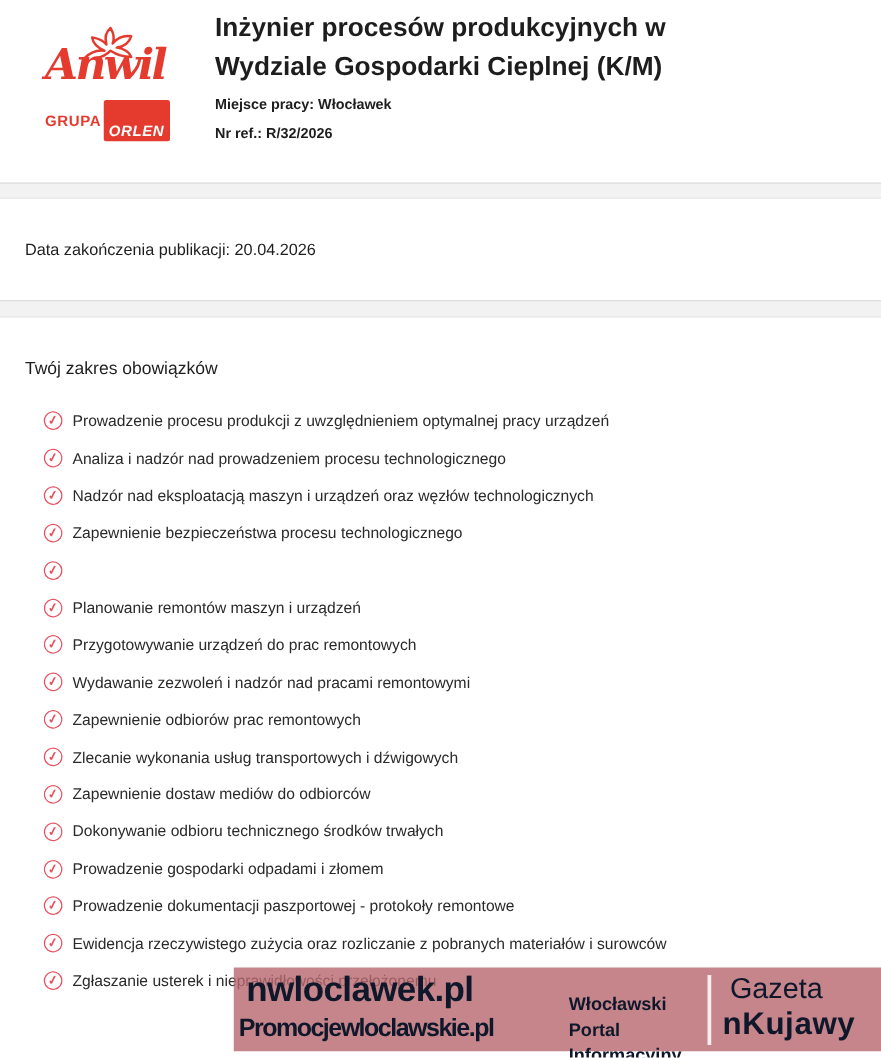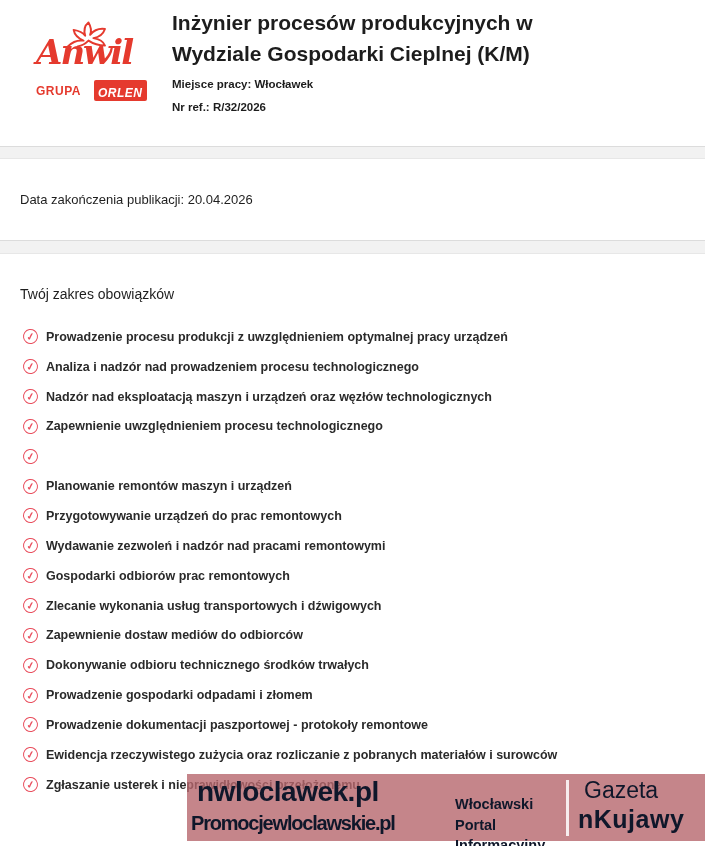--- a/index.html
+++ b/index.html
@@ -17,43 +17,43 @@
   .page{position:absolute;inset:0;background:#fff;}
 
   
   .logo{position:absolute;left:36px;top:20px;width:96px;height:80px;}
   .leaf{position:absolute;left:24px;top:0;width:52px;height:28px;}
   .anwil-script{position:absolute;left:0;top:14px;font-family:"DejaVu Serif",serif;
     font-style:italic;font-weight:bold;font-size:34px;color:var(--brand_red);
     letter-spacing:-2px;line-height:36px;}
   .grupa-row{position:absolute;left:0;top:60px;display:flex;align-items:center;}
   .grupa-label{font-size:12px;font-weight:bold;color:var(--brand_red);letter-spacing:0.5px;}
-  .orlen-badge{margin-left:13px;background:var(--brand_red);color:#fff;font-size:12px;
-    font-weight:bold;font-style:italic;padding:6px 5px 1px 4px;border-radius:2px;letter-spacing:0.5px;}
+  .orlen-badge{margin-left:2px;background:var(--brand_red);color:#fff;font-size:12px;
+    font-weight:bold;font-style:italic;padding:18px 5px 1px 4px;border-radius:2px;letter-spacing:0.5px;}
 
   .title-block{position:absolute;left:172px;top:0;width:520px;}
   .job-title{position:absolute;top:8px;left:0;font-size:21px;font-weight:700;
     line-height:30.5px;color:var(--text_dark);white-space:nowrap;}
   .job-title span{display:block;}
   .job-location{position:absolute;top:78px;left:0;font-size:11.5px;font-weight:bold;}
   .job-ref{position:absolute;top:101px;left:0;font-size:11.5px;font-weight:bold;}
 
   
   .bar{position:absolute;left:0;width:705px;background:var(--bar_gray);
     border-top:1px solid var(--bar_border);border-bottom:1px solid #e7e7e7;}
   .bar1{top:146px;height:13px;}
   .bar2{top:240px;height:14px;}
 
   
   .pub-date{position:absolute;left:20px;top:192px;font-size:13px;color:#1e1e1e;}
 
   
   .duties-heading{position:absolute;left:20px;top:286px;font-size:14px;font-weight:400;color:#1e1e1e;}
   .duties-list{position:absolute;left:0;top:322px;width:705px;list-style:none;}
-  .duties-list li{height:29.85px;display:flex;align-items:center;padding-left:23px;font-weight:bold;}
+  .duties-list li{height:29.85px;display:flex;align-items:center;padding-left:35px;}
   .check{flex:0 0 auto;width:15px;height:15px;border:1.5px solid var(--check_red);
     border-radius:50%;position:relative;transform:rotate(-10deg);margin-right:8px;}
   .check::after{content:"\2713";position:absolute;top:50%;left:50%;
     transform:translate(-50%,-54%);color:var(--check_red);font-size:10px;font-weight:bold;}
   .duty-text{font-size:12.5px;color:#2a2a2a;white-space:nowrap;}
 
   
   .watermark{position:absolute;left:187px;top:774px;width:608px;height:67px;
     background:var(--watermark_pink);color:#0f172a;}
   .wm-site1{position:absolute;left:10px;top:2px;font-size:28px;font-weight:800;
@@ -110,40 +110,40 @@
     <li>
         <span class="check"></span>
         <span class="duty-text">Analiza i nadzór nad prowadzeniem procesu technologicznego</span>
       </li>
     <li>
         <span class="check"></span>
         <span class="duty-text">Nadzór nad eksploatacją maszyn i urządzeń oraz węzłów technologicznych</span>
       </li>
     <li>
         <span class="check"></span>
-        <span class="duty-text">Zapewnienie uwzględnieniem procesu technologicznego</span>
+        <span class="duty-text">Zapewnienie bezpieczeństwa procesu technologicznego</span>
       </li>
     <li>
         <span class="check"></span>
       </li>
     <li>
         <span class="check"></span>
         <span class="duty-text">Planowanie remontów maszyn i urządzeń</span>
       </li>
     <li>
         <span class="check"></span>
         <span class="duty-text">Przygotowywanie urządzeń do prac remontowych</span>
       </li>
     <li>
         <span class="check"></span>
         <span class="duty-text">Wydawanie zezwoleń i nadzór nad pracami remontowymi</span>
       </li>
     <li>
         <span class="check"></span>
-        <span class="duty-text">Gospodarki odbiorów prac remontowych</span>
+        <span class="duty-text">Zapewnienie odbiorów prac remontowych</span>
       </li>
     <li>
         <span class="check"></span>
         <span class="duty-text">Zlecanie wykonania usług transportowych i dźwigowych</span>
       </li>
     <li>
         <span class="check"></span>
         <span class="duty-text">Zapewnienie dostaw mediów do odbiorców</span>
       </li>
     <li>

